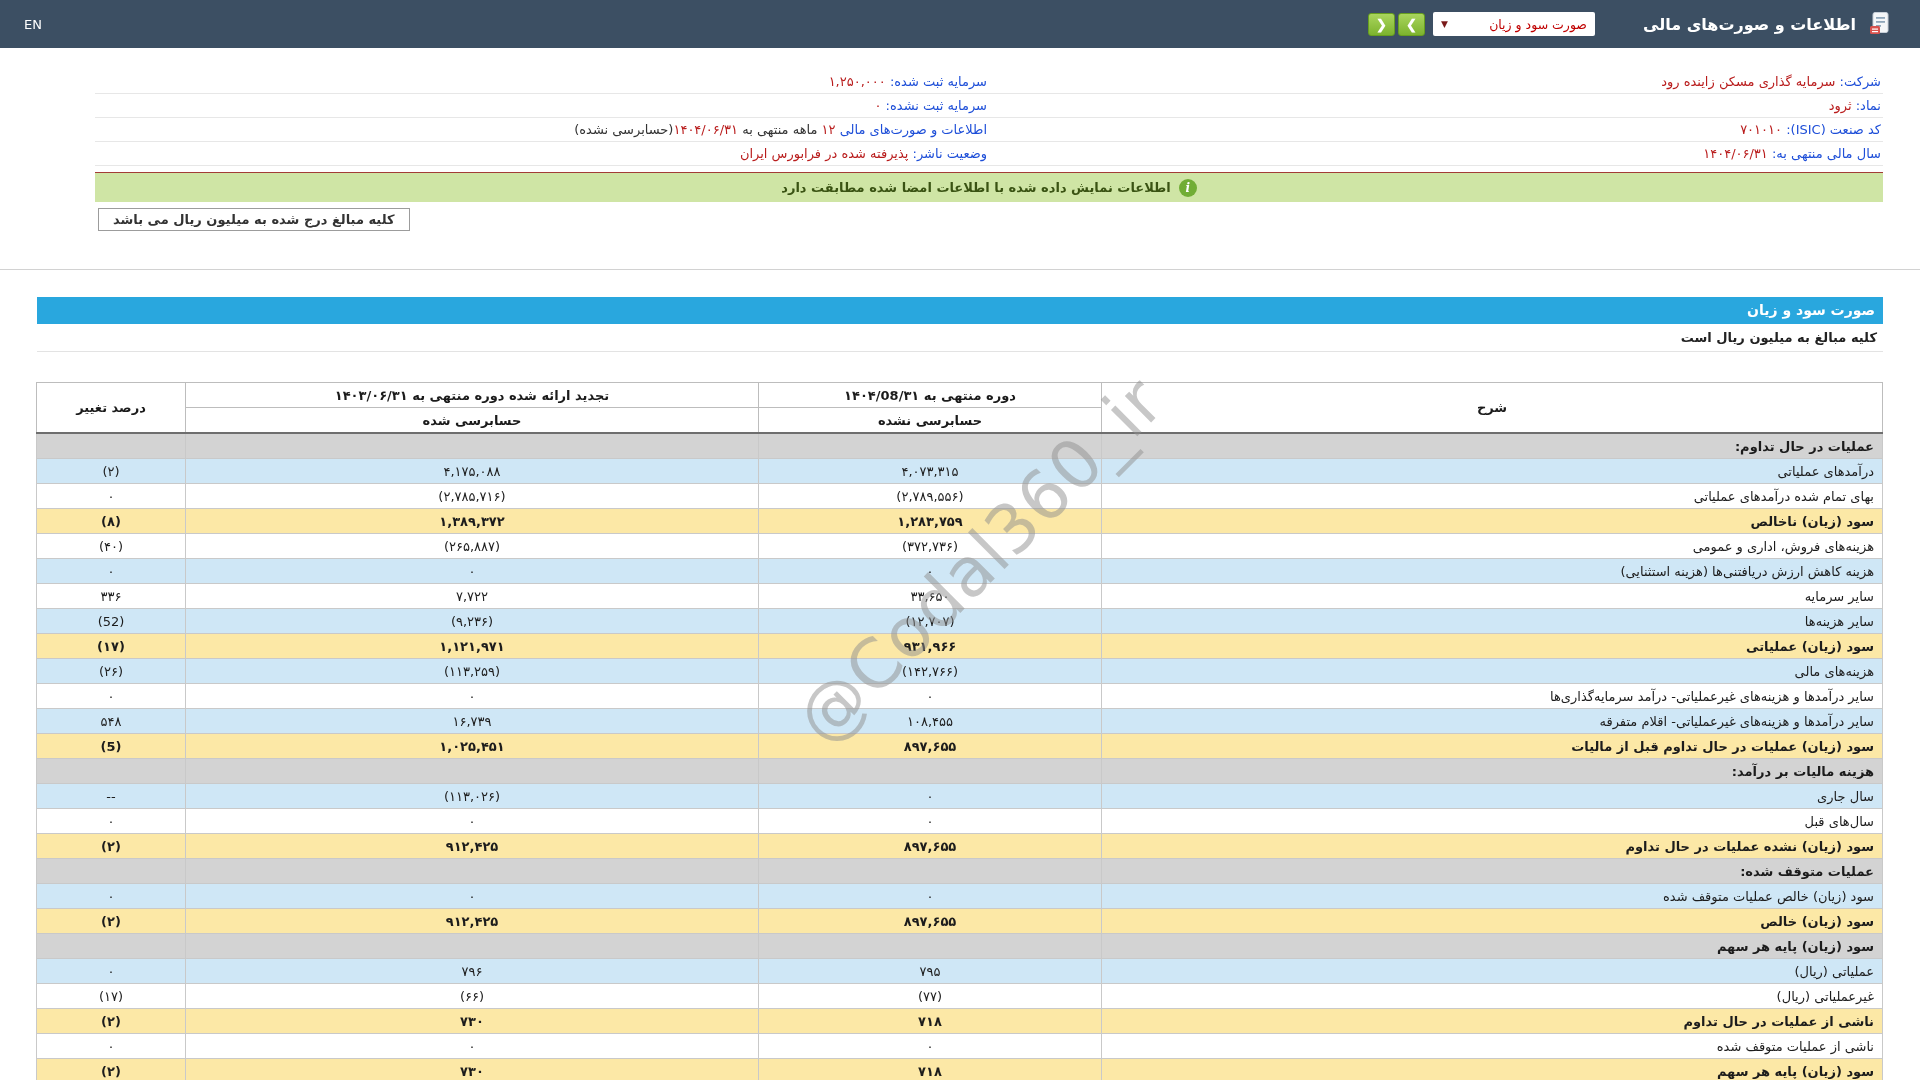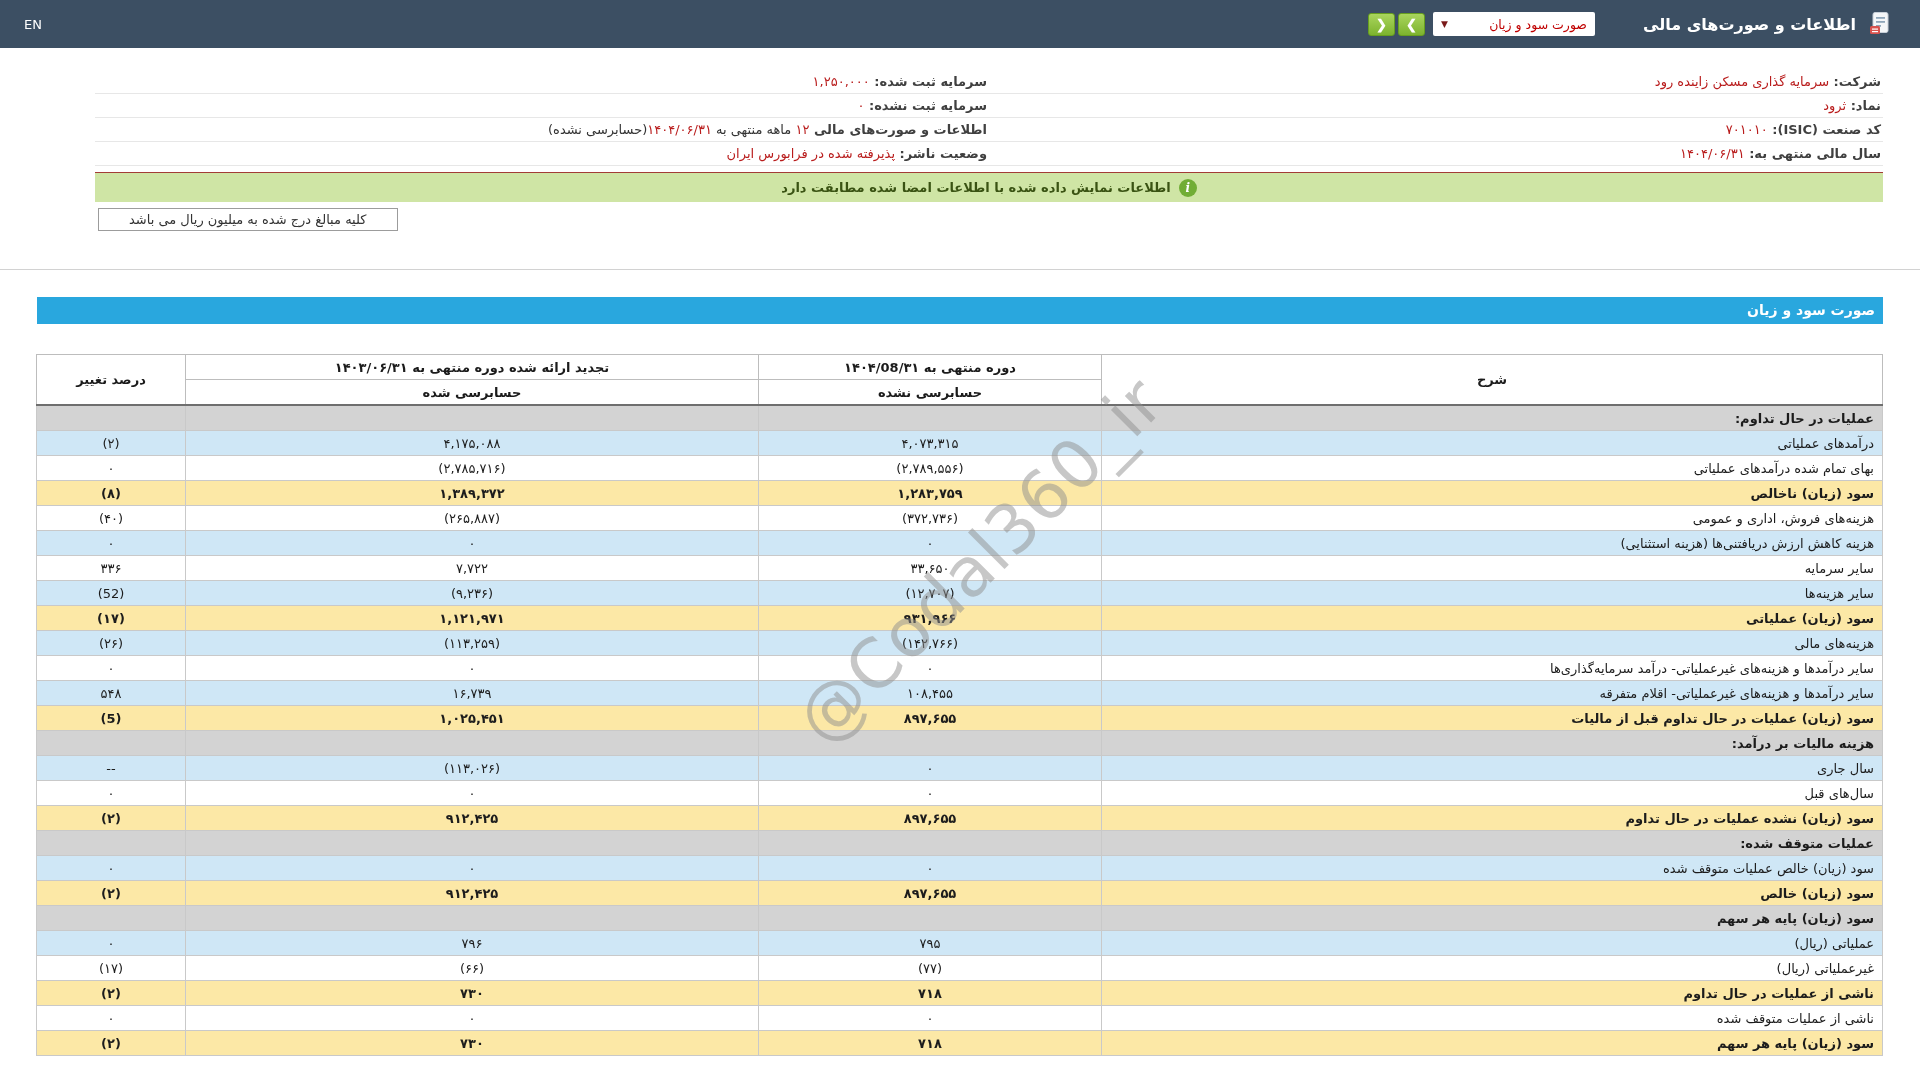--- a/index.html
+++ b/index.html
@@ -20,35 +20,35 @@
              border:1px solid #679f1f; border-radius:3px; color:#fff; font-size:13px; font-weight:bold;
              display:flex; align-items:center; justify-content:center; cursor:pointer; padding:0; }
   .spacer { flex:1; }
   .en-link { color:#fff; font-size:13px; cursor:pointer; text-decoration:none; }
 
   
   .info-section { margin:22px 37px 0 95px; }
   .company-info { width:100%; border-collapse:collapse; }
   .company-info td { border-bottom:1px solid #e7e7e7; height:23px; font-size:13px;
                      padding:0 2px; width:50%; vertical-align:middle; }
-  .seg-label { font-weight:bold; color:#404040; }
+  .seg-label { font-weight:normal; color:#1d4ed8; }
   .seg-red { color:#b91c1c; }
   .seg-plain { color:#333; }
 
   
   .signature-banner { margin:6px 37px 0 95px; height:29px; background:#cfe5a5;
                       border-top:1px solid #a33c36; display:flex; align-items:center;
                       justify-content:center; gap:8px; font-weight:bold; font-size:13px; color:#3a5313; }
   .info-icon { width:18px; height:18px; border-radius:50%; background:#71ad35; color:#fff;
                font-size:12px; font-weight:bold; font-style:italic; display:flex; align-items:center;
                justify-content:center; font-family:"DejaVu Serif", serif; flex:none; }
 
   
   .note-box { margin:6px auto 0 98px; width:max-content; border:1px solid #9c9c9c;
-              padding:3px 30px; font-size:13px; color:#333; background:#fff; }
+              padding:3px 14px; font-size:13px; color:#333; background:#fff;font-weight:bold; }
 
   .divider { margin-top:38px; height:0; border-top:1px solid #d2d2d2; }
 
   
   .table-area { margin:27px 37px 0 37px; }
   .blue-bar { height:27px; line-height:27px; background:#29a7de; color:#fff; font-weight:bold;
               font-size:14px; padding:0 8px; }
   .units-row { height:27px; line-height:27px; font-weight:bold; font-size:13px; color:#222;
                padding:0 6px; border-bottom:1px solid #e3e3e3; }
   .pl-wrap { margin-top:30px; }
@@ -132,20 +132,21 @@
     <span class="info-icon">i</span>
     <span>اطلاعات نمایش داده شده با اطلاعات امضا شده مطابقت دارد</span>
   </div>
 
   <div class="note-box">کلیه مبالغ درج شده به میلیون ریال می باشد</div>
 
   <div class="divider"></div>
 
   <section class="table-area">
     <div class="blue-bar">صورت سود و زیان</div>
+    <div class="units-row">کلیه مبالغ به میلیون ریال است</div>
 
     <div class="pl-wrap">
       <table class="pl">
         <colgroup>
           <col style="width:781px">
           <col style="width:343px">
           <col style="width:573px">
           <col style="width:149px">
         </colgroup>
         <thead>

